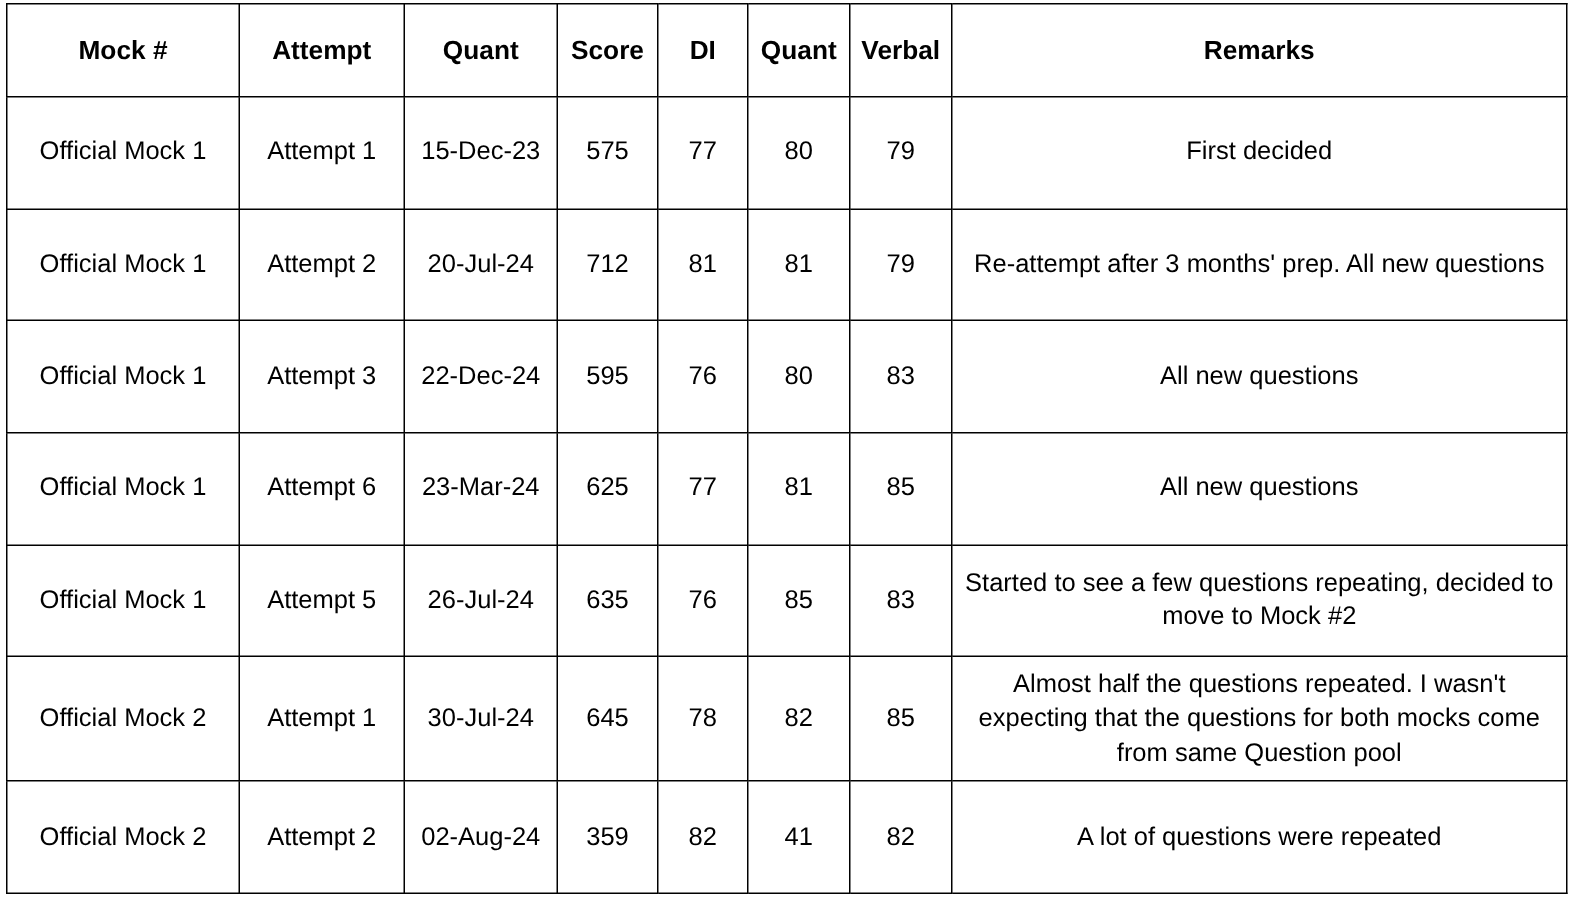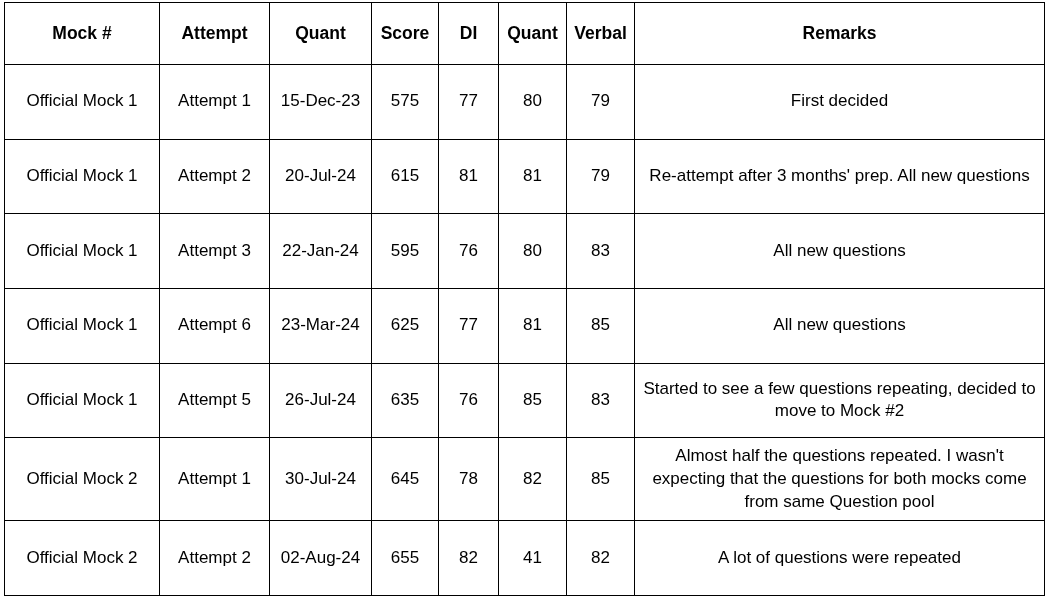--- a/index.html
+++ b/index.html
@@ -87,30 +87,30 @@
         <td>575</td>
         <td>77</td>
         <td>80</td>
         <td>79</td>
         <td>First decided</td>
       </tr>
       <tr>
         <td>Official Mock 1</td>
         <td>Attempt 2</td>
         <td>20-Jul-24</td>
-        <td>615</td>
+        <td>712</td>
         <td>81</td>
         <td>81</td>
         <td>79</td>
         <td>Re-attempt after 3 months' prep. All new questions</td>
       </tr>
       <tr>
         <td>Official Mock 1</td>
         <td>Attempt 3</td>
-        <td>22-Jan-24</td>
+        <td>22-Dec-24</td>
         <td>595</td>
         <td>76</td>
         <td>80</td>
         <td>83</td>
         <td>All new questions</td>
       </tr>
       <tr>
         <td>Official Mock 1</td>
         <td>Attempt 6</td>
         <td>23-Mar-24</td>
@@ -137,21 +137,21 @@
         <td>645</td>
         <td>78</td>
         <td>82</td>
         <td>85</td>
         <td>Almost half the questions repeated. I wasn't expecting that the questions for both mocks come from same Question pool</td>
       </tr>
       <tr>
         <td>Official Mock 2</td>
         <td>Attempt 2</td>
         <td>02-Aug-24</td>
-        <td>655</td>
+        <td>359</td>
         <td>82</td>
         <td>41</td>
         <td>82</td>
         <td>A lot of questions were repeated</td>
       </tr>
     </tbody>
   </table>
 </div>
 
 </body></html>

